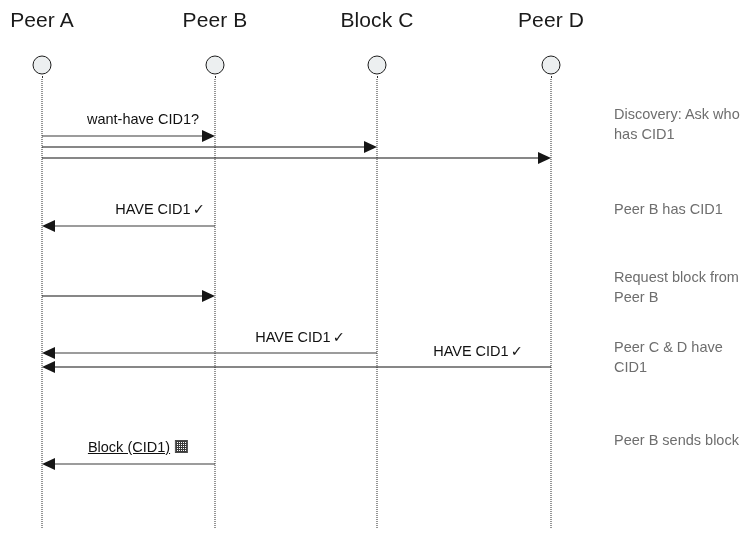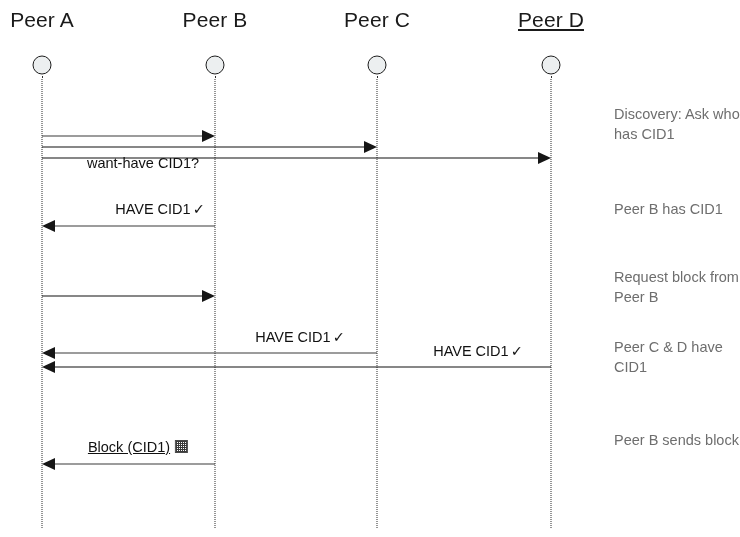--- a/index.html
+++ b/index.html
@@ -123,34 +123,34 @@
     width: 130px;
   }
 </style>
 </head>
 <body>
 
 <div id="canvas">
 
   <div class="peer-label" style="left:42px; top:8px;">Peer A</div>
   <div class="peer-label" style="left:215px; top:8px;">Peer B</div>
-  <div class="peer-label" style="left:377px; top:8px;">Peer C</div>
-  <div class="peer-label" style="left:551px; top:8px;text-decoration:underline;">Peer D</div>
+  <div class="peer-label" style="left:377px; top:8px;">Block C</div>
+  <div class="peer-label" style="left:551px; top:8px;">Peer D</div>
 
   <div class="peer-node" style="left:42px;  top:65px;"></div>
   <div class="peer-node" style="left:215px; top:65px;"></div>
   <div class="peer-node" style="left:377px; top:65px;"></div>
   <div class="peer-node" style="left:551px; top:65px;"></div>
 
   <div class="lifeline" style="left:42px;  top:76px; height:452px;"></div>
   <div class="lifeline" style="left:215px; top:76px; height:452px;"></div>
   <div class="lifeline" style="left:377px; top:76px; height:452px;"></div>
   <div class="lifeline" style="left:551px; top:76px; height:452px;"></div>
 
-  <div class="msg-label" style="left:143px; top:128px;margin-top:44px;">
+  <div class="msg-label" style="left:143px; top:128px;">
     <span>want-have CID1?</span>
   </div>
 
   <div class="msg-line" style="left:42px; top:136px; width:162px;"></div>
   <div class="arrow-head right" style="left:202px; top:136px;"></div>
 
   <div class="msg-line thin" style="left:42px; top:147px; width:323px;"></div>
   <div class="arrow-head right" style="left:364px; top:147px;"></div>
 
   <div class="msg-line thin" style="left:42px; top:158px; width:497px;"></div>

